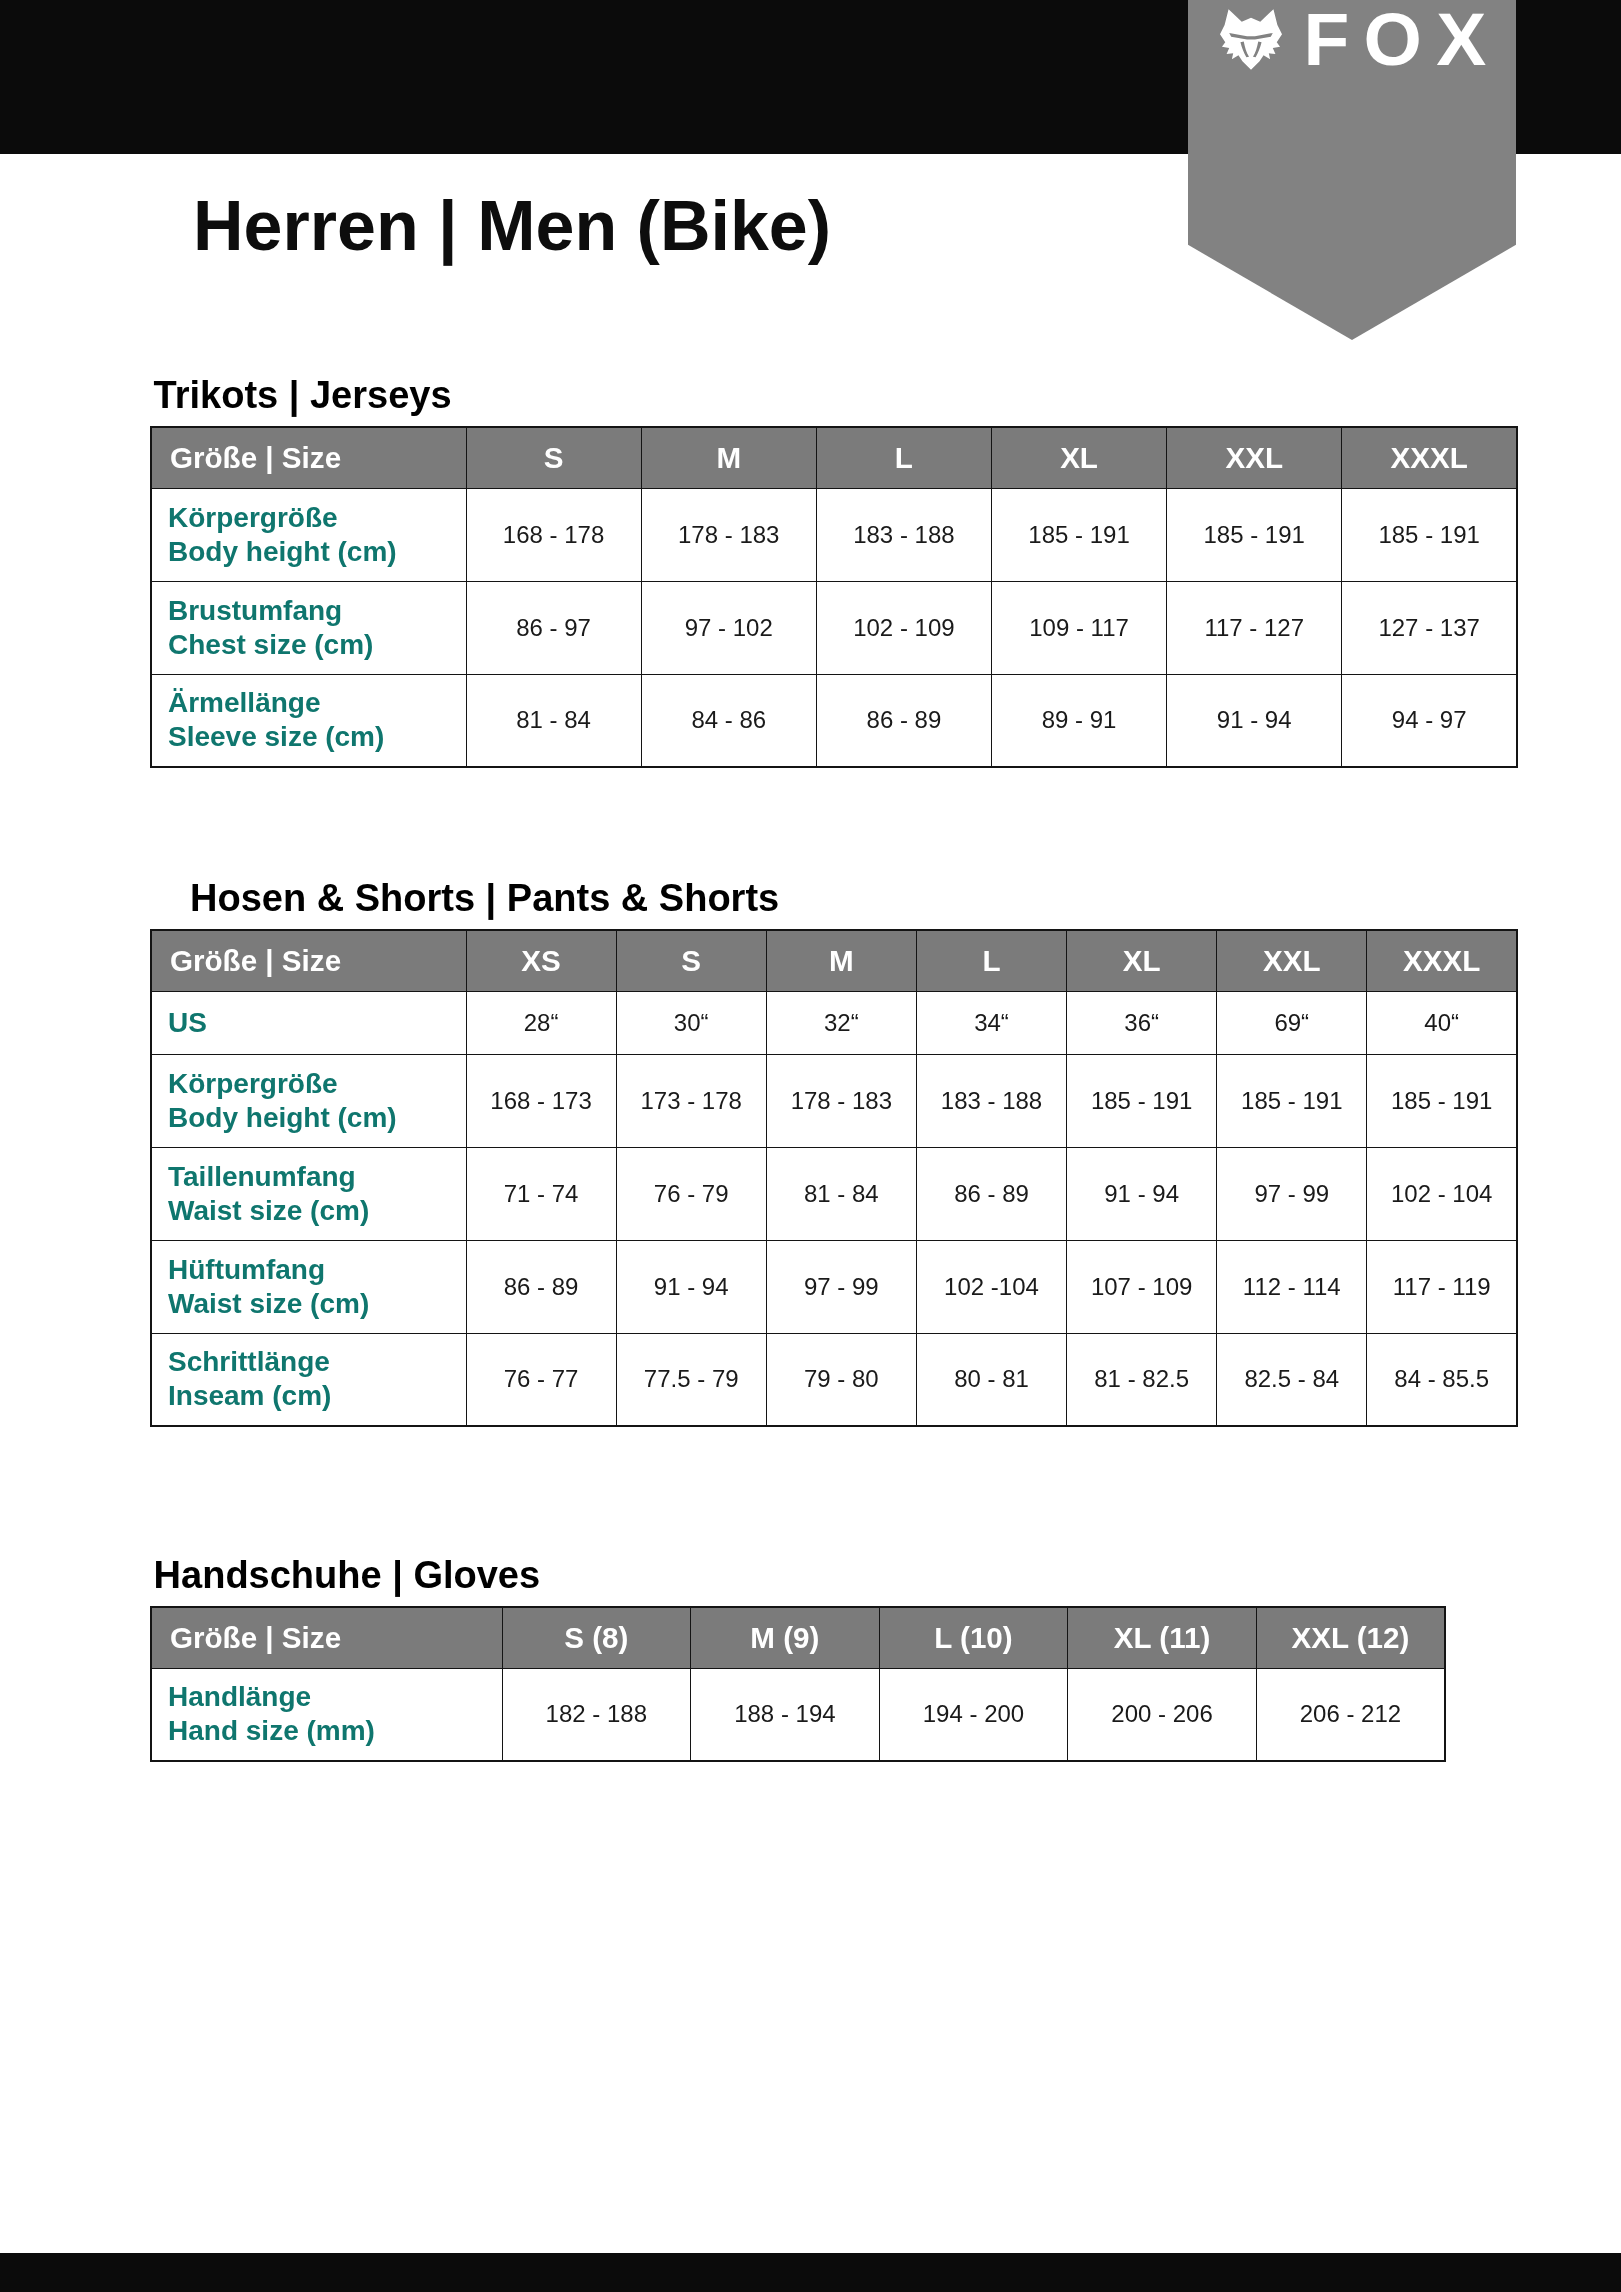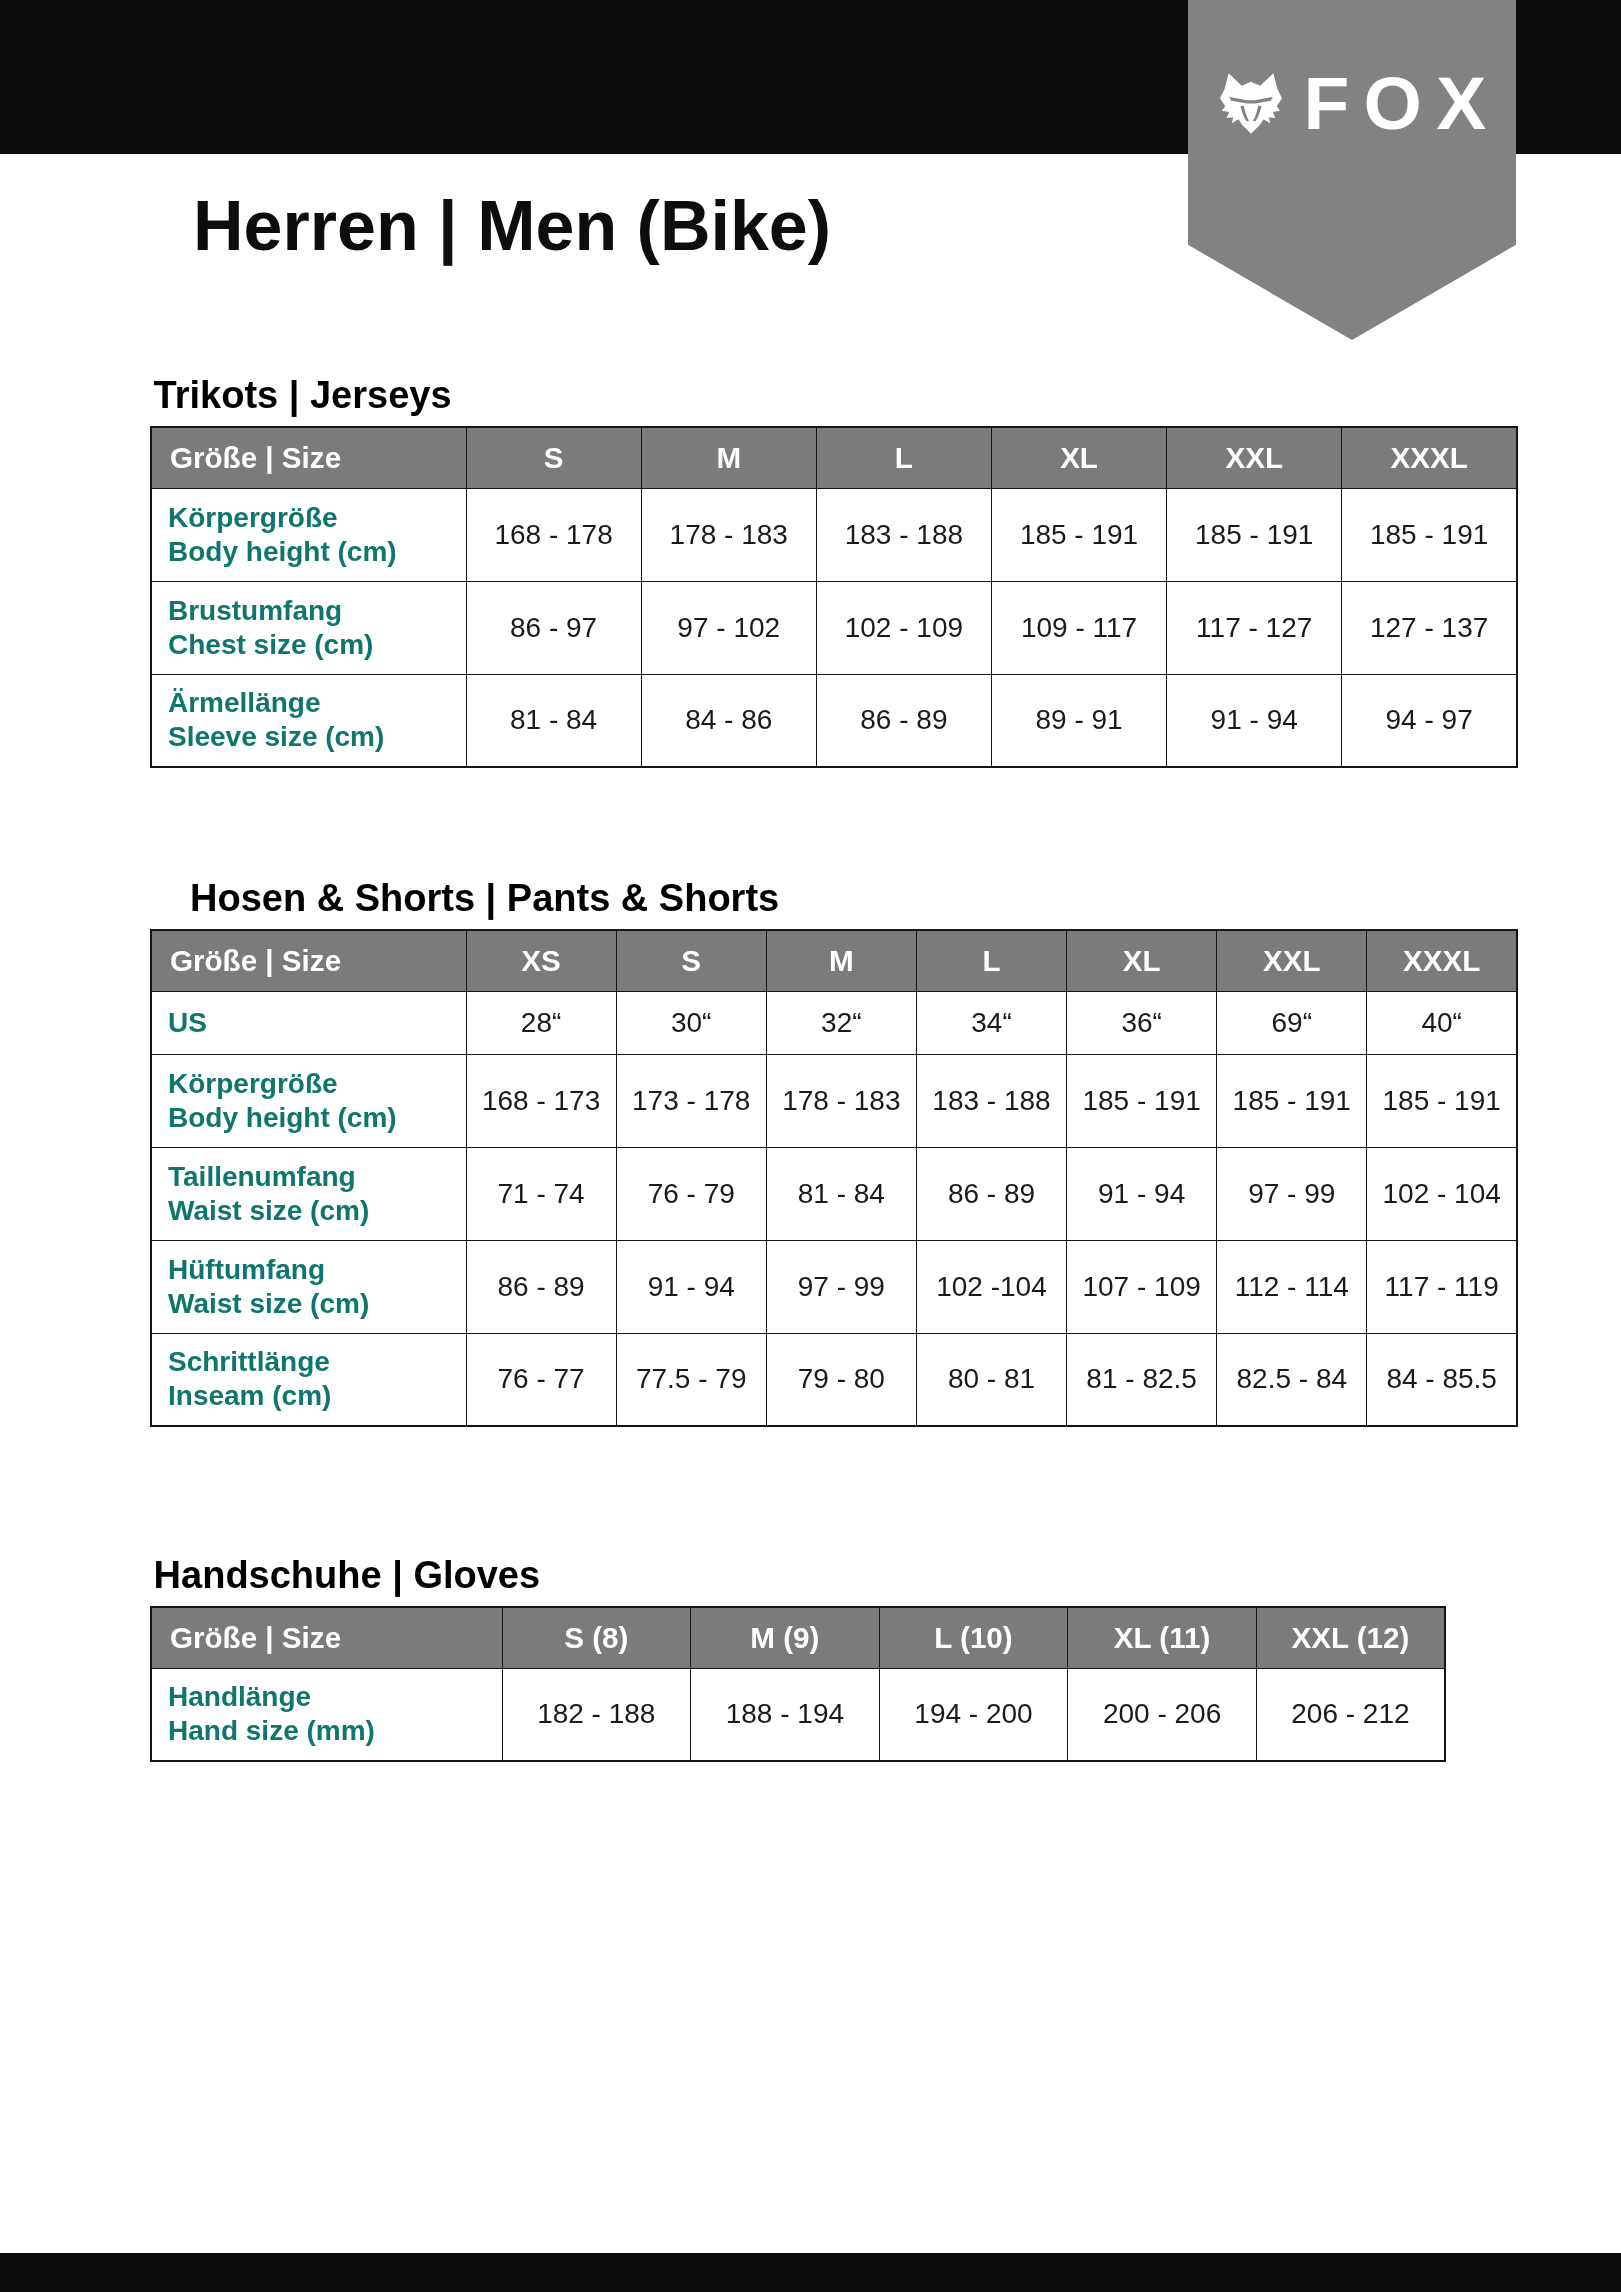--- a/index.html
+++ b/index.html
@@ -10,21 +10,21 @@
   .top-bar{position:absolute;top:0;left:0;width:1621px;height:154px;background:#0b0b0b;}
 
   
   .main-title{position:absolute;left:161px;top:95px;margin:0;color:#ffffff;
     font-size:64px;line-height:64px;font-weight:bold;white-space:nowrap;z-index:3;
     mix-blend-mode:difference;letter-spacing:0px;}
 
   
   .banner{position:absolute;top:0;left:1188px;width:328px;height:340px;background:#828282;z-index:2;
     clip-path:polygon(0 0,100% 0,100% 72%,50% 100%,0 72%);}
-  .banner-inner{display:flex;align-items:center;justify-content:center;gap:19.7px;padding-top:64px;}
+  .banner-inner{display:flex;align-items:center;justify-content:center;gap:19.7px;}
   .fox-word{color:#ffffff;font-size:75px;line-height:79px;font-weight:bold;letter-spacing:14.3px;margin-right:-14.3px;}
 
   .subtitle{margin:14px;position:absolute;top:174px;left:179px;color:#0d0d0d;
     font-size:70px;line-height:77px;font-weight:bold;white-space:nowrap;}
 
   .content{position:absolute;top:0;left:150px;width:1370px;}
 
   .section-title{margin:0 0 9px 3.6px;color:#000000;font-weight:bold;font-size:38px;line-height:43px;white-space:nowrap;}
   .st1{margin-top:374px;}
   .st2{margin-top:109px;margin-left:40px;}
@@ -35,21 +35,21 @@
   table.t1,table.t2{width:1368px;}
   table.t3{width:1296px;}
   .size-table th,.size-table td{border:1.8px solid #141414;padding:0;}
   .size-table thead tr{height:61px;}
   .size-table thead th{background:#7b7b7b;color:#ffffff;font-weight:bold;font-size:29.6px;text-align:center;}
   .size-table thead th.corner{text-align:left;padding-left:18px;}
   .size-table tbody tr{height:93px;}
   .size-table tbody tr.short{height:63px;}
   .size-table td.label{text-align:left;padding-left:16px;font-weight:bold;color:#0f766e;font-size:28px;line-height:34px;}
   .size-table td.label .ln{display:block;}
-  .size-table td.val{text-align:center;color:#1a1a1a;font-size:28px;}
+  .size-table td.val{text-align:center;color:#1a1a1a;font-size:24px;}
 
   
   .bottom-bar{position:absolute;left:0;bottom:0;width:1621px;height:40px;background:#0b0b0b;}
 </style>
 </head>
 <body>
 
 <div class="page">
 
   <header class="top-bar"></header>

